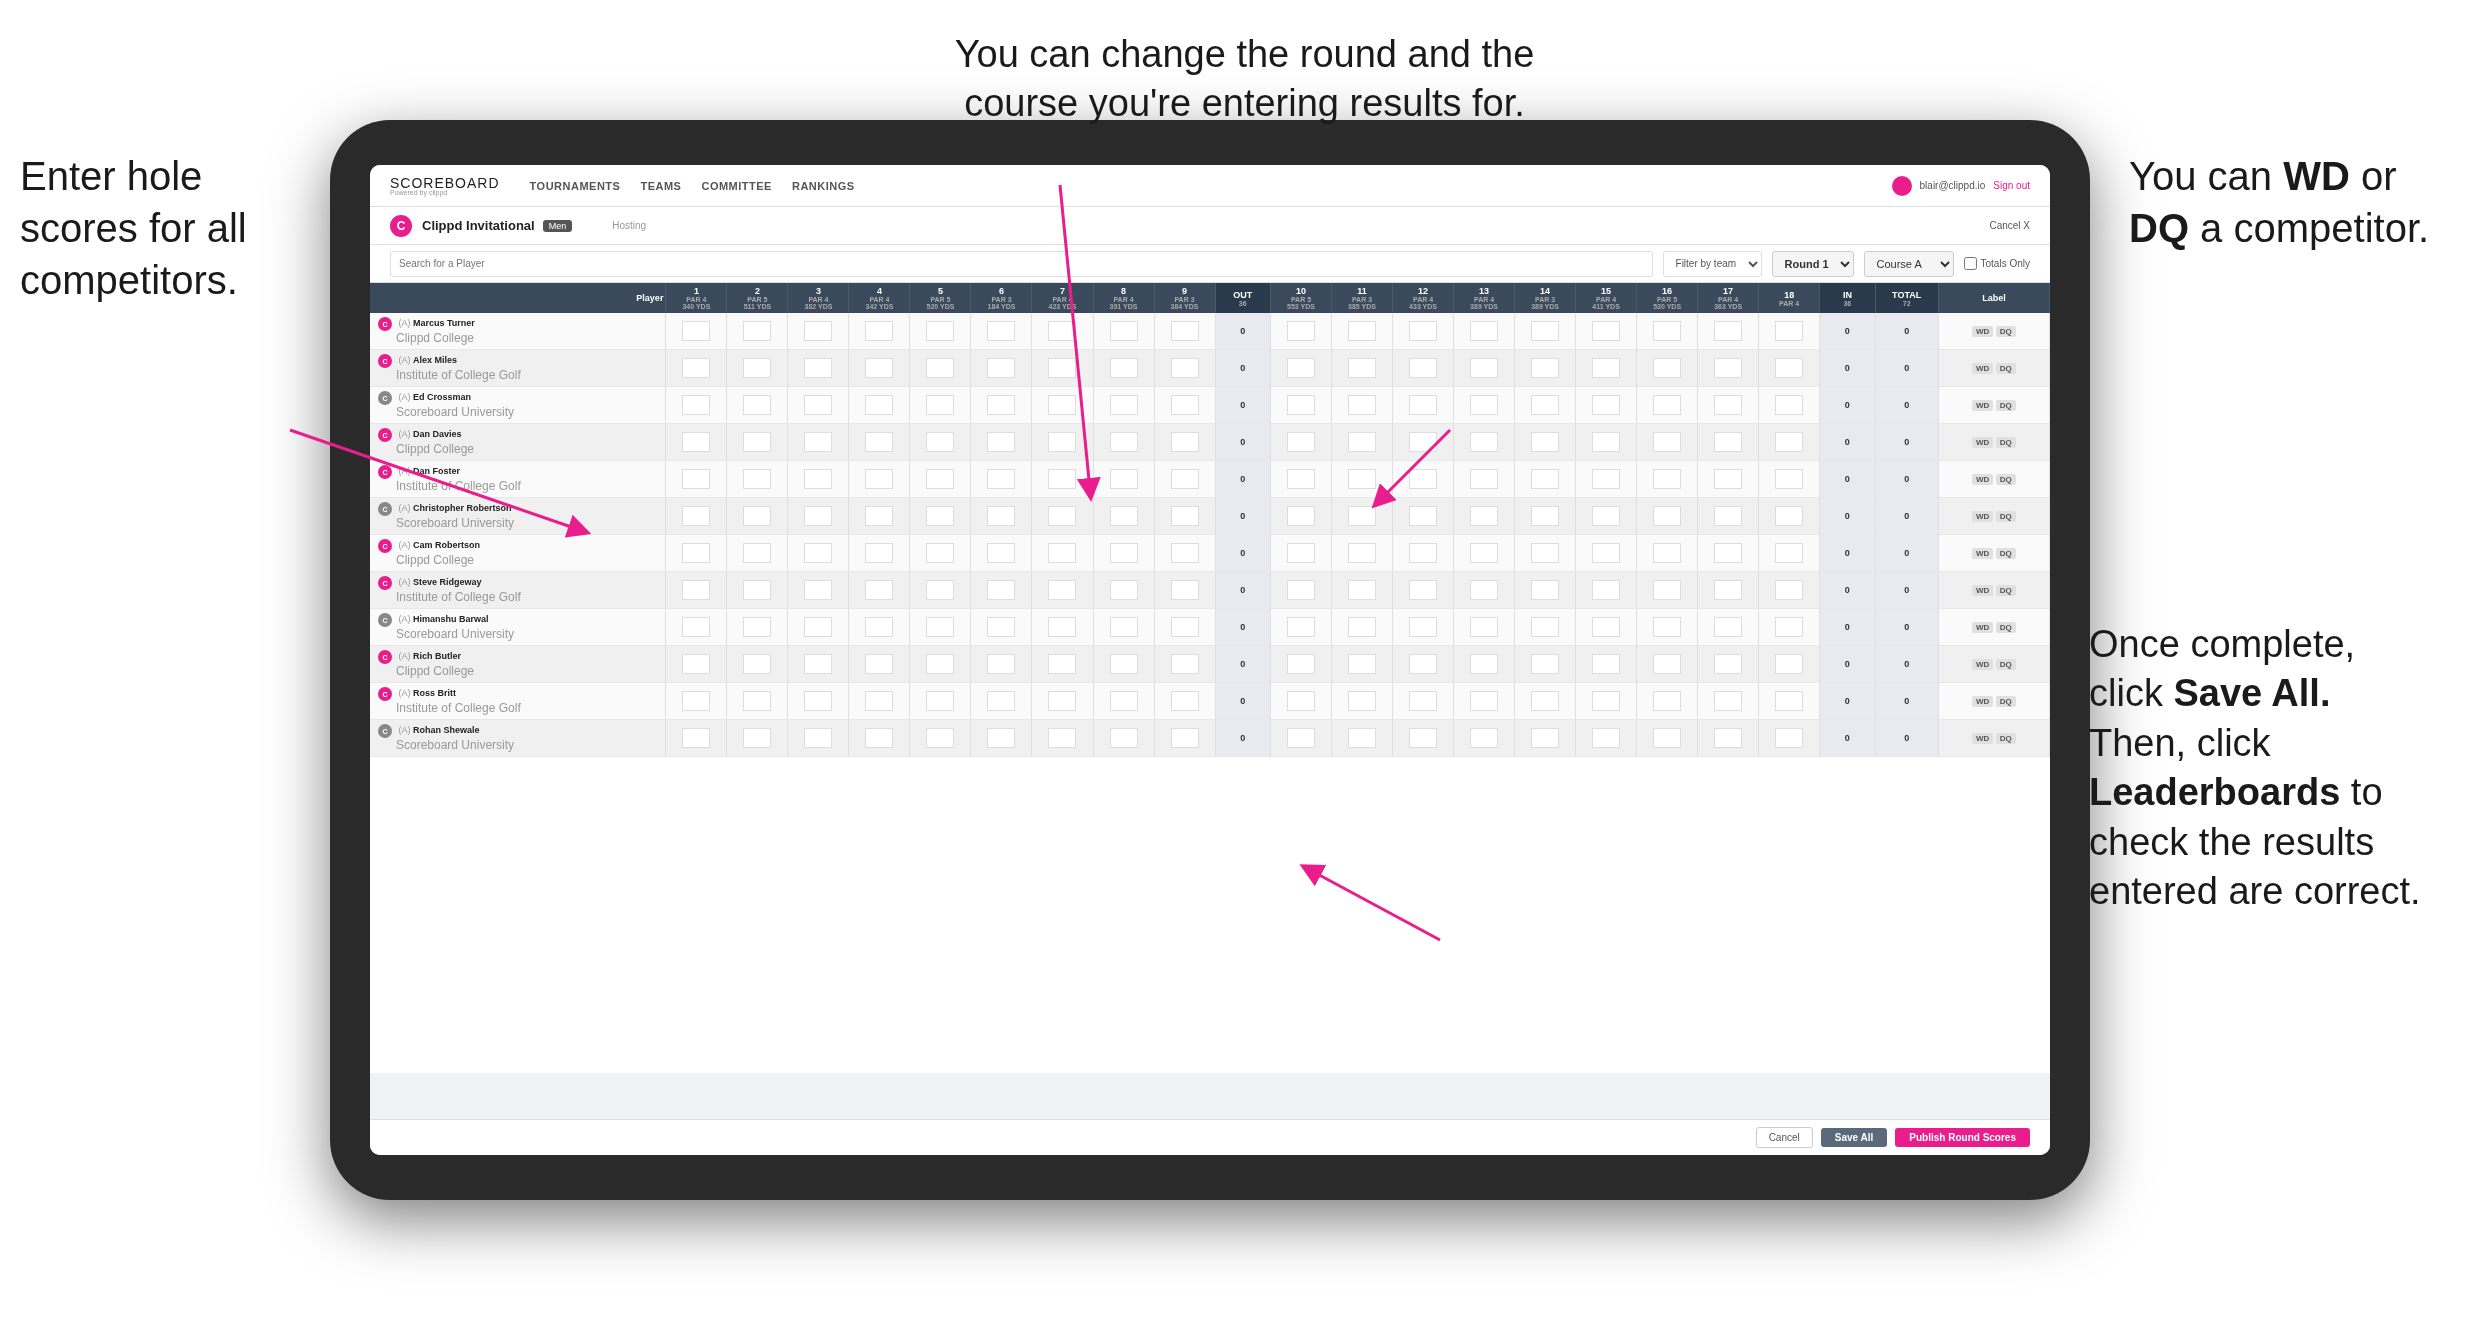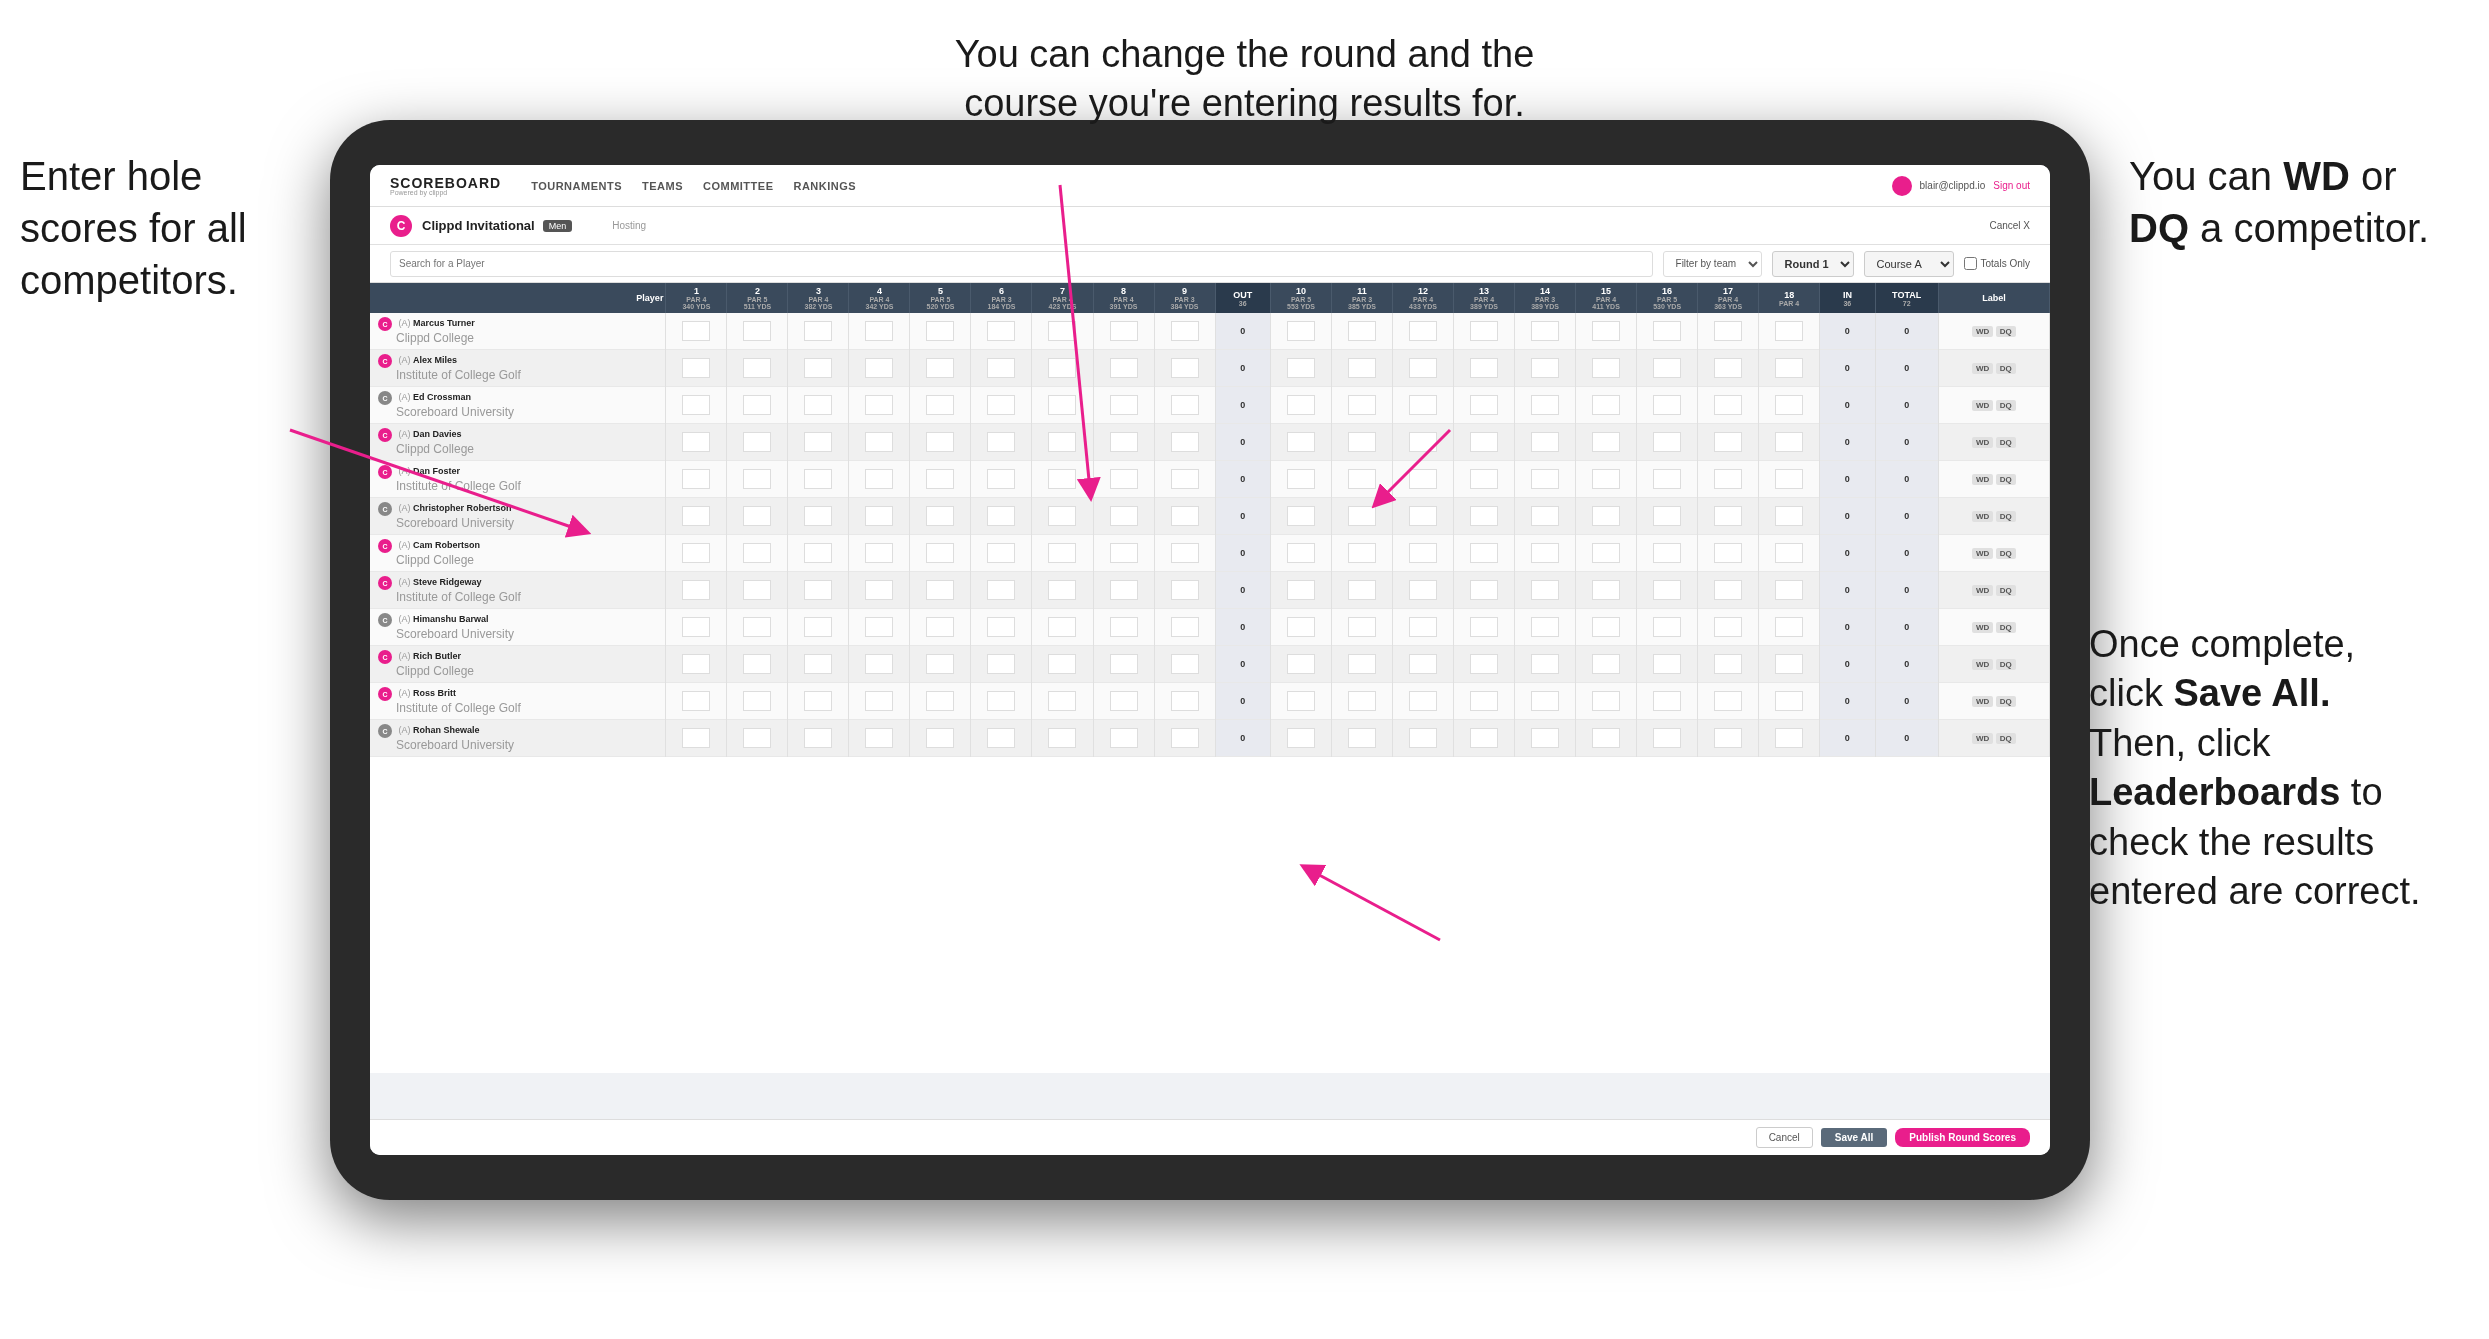--- a/index.html
+++ b/index.html
@@ -94,21 +94,21 @@
       height: 42px;
     }
 
     .logo-area {
       display: flex;
       align-items: center;
       margin-right: 30px;
     }
 
     .logo-text {
-      font-weight: 700;
+      font-weight: 400;
       font-size: 14px;
       color: #222;
       letter-spacing: 1px;
     }
 
     .logo-sub {
       font-size: 7px;
       color: #999;
       margin-top: -2px;
     }
@@ -457,21 +457,21 @@
       padding: 4px 14px;
       font-size: 10px;
       color: #ffffff;
       cursor: pointer;
       font-weight: 600;
     }
 
     .btn-publish {
       background: #e91e8c;
       border: none;
-      border-radius: 8px;
+      border-radius: 3px;
       padding: 4px 14px;
       font-size: 10px;
       color: #ffffff;
       cursor: pointer;
       font-weight: 600;
     }
 
     
     .sub-label {
       font-size: 7px;

